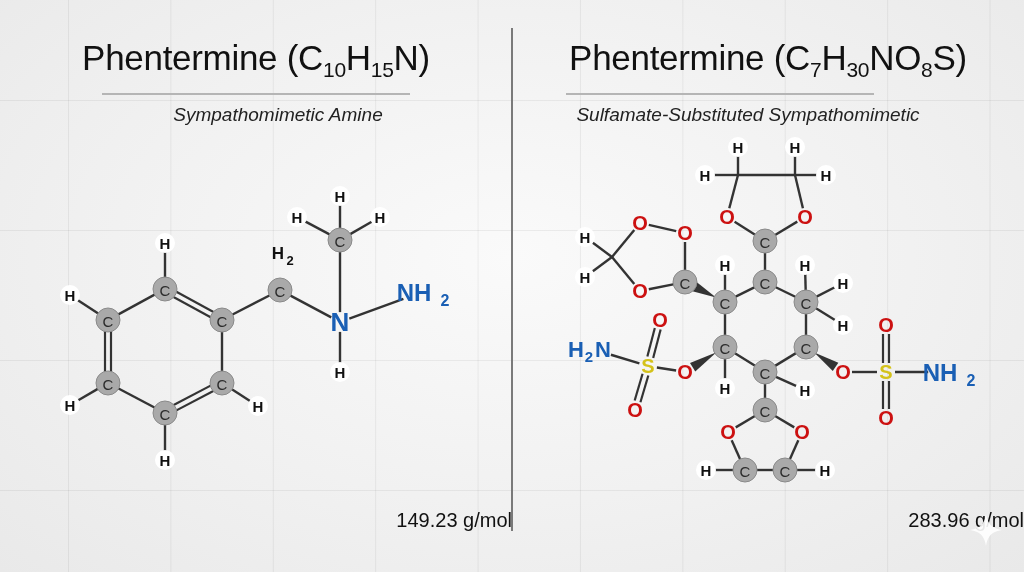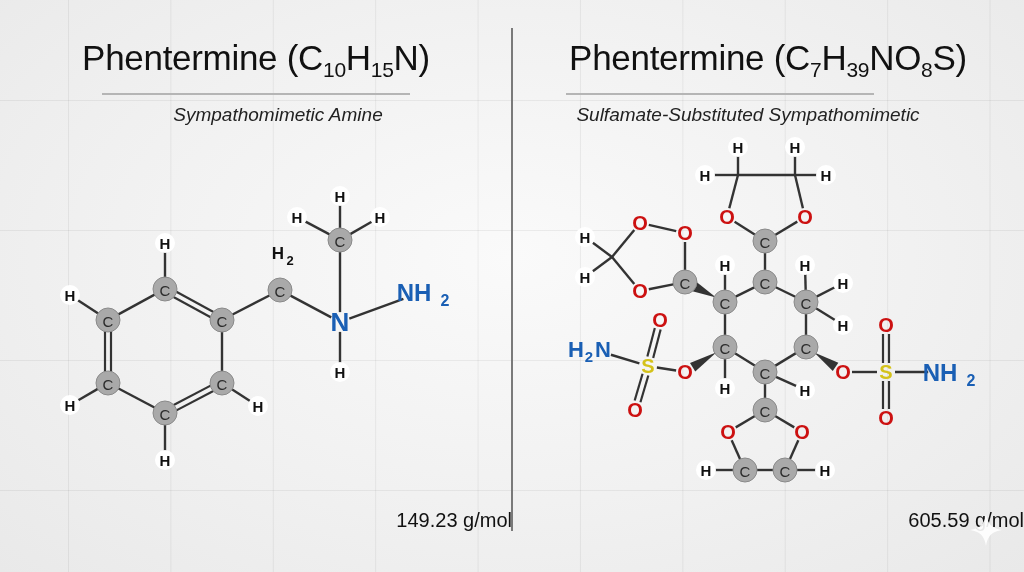--- a/index.html
+++ b/index.html
@@ -68,25 +68,25 @@
   <div class="rule"></div>
   <div class="subtitle">Sympathomimetic Amine</div>
   <div class="mass">149.23 g/mol</div>
 </div>
 
 <div class="divider"></div>
 
 <div class="panel right">
   <div class="title">
     <span>Phentermine</span>
-    <span>(C<sub>7</sub>H<sub>39</sub>NO<sub>8</sub>S)</span>
+    <span>(C<sub>7</sub>H<sub>30</sub>NO<sub>8</sub>S)</span>
   </div>
   <div class="rule"></div>
   <div class="subtitle">Sulfamate-Substituted Sympathomimetic</div>
-  <div class="mass">605.59 g/mol</div>
+  <div class="mass">283.96 g/mol</div>
 </div>
 
 <svg class="mol" width="1024" height="572">
     <g>
       <line x1="173.0543103050051" y1="296.79538873377646" x2="211.079058013535" y2="317.47551468052075" stroke="#333333" stroke-width="2.2"></line>
       <line x1="175.920941986465" y1="291.52448531947925" x2="213.9456896949949" y2="312.20461126622354" stroke="#333333" stroke-width="2.2"></line>
       <line x1="222" y1="330.8" x2="222" y2="372.2" stroke="#333333" stroke-width="2.4"></line>
       <line x1="211.0456438997767" y1="385.3753068074464" x2="173.15987750322753" y2="405.3151838582617" stroke="#333333" stroke-width="2.2"></line>
       <line x1="213.84012249677247" y1="390.6848161417383" x2="175.9543561002233" y2="410.6246931925536" stroke="#333333" stroke-width="2.2"></line>
       <line x1="155.4428831982746" y1="407.96993852540766" x2="117.55711680172541" y2="388.03006147459234" stroke="#333333" stroke-width="2.4"></line>

